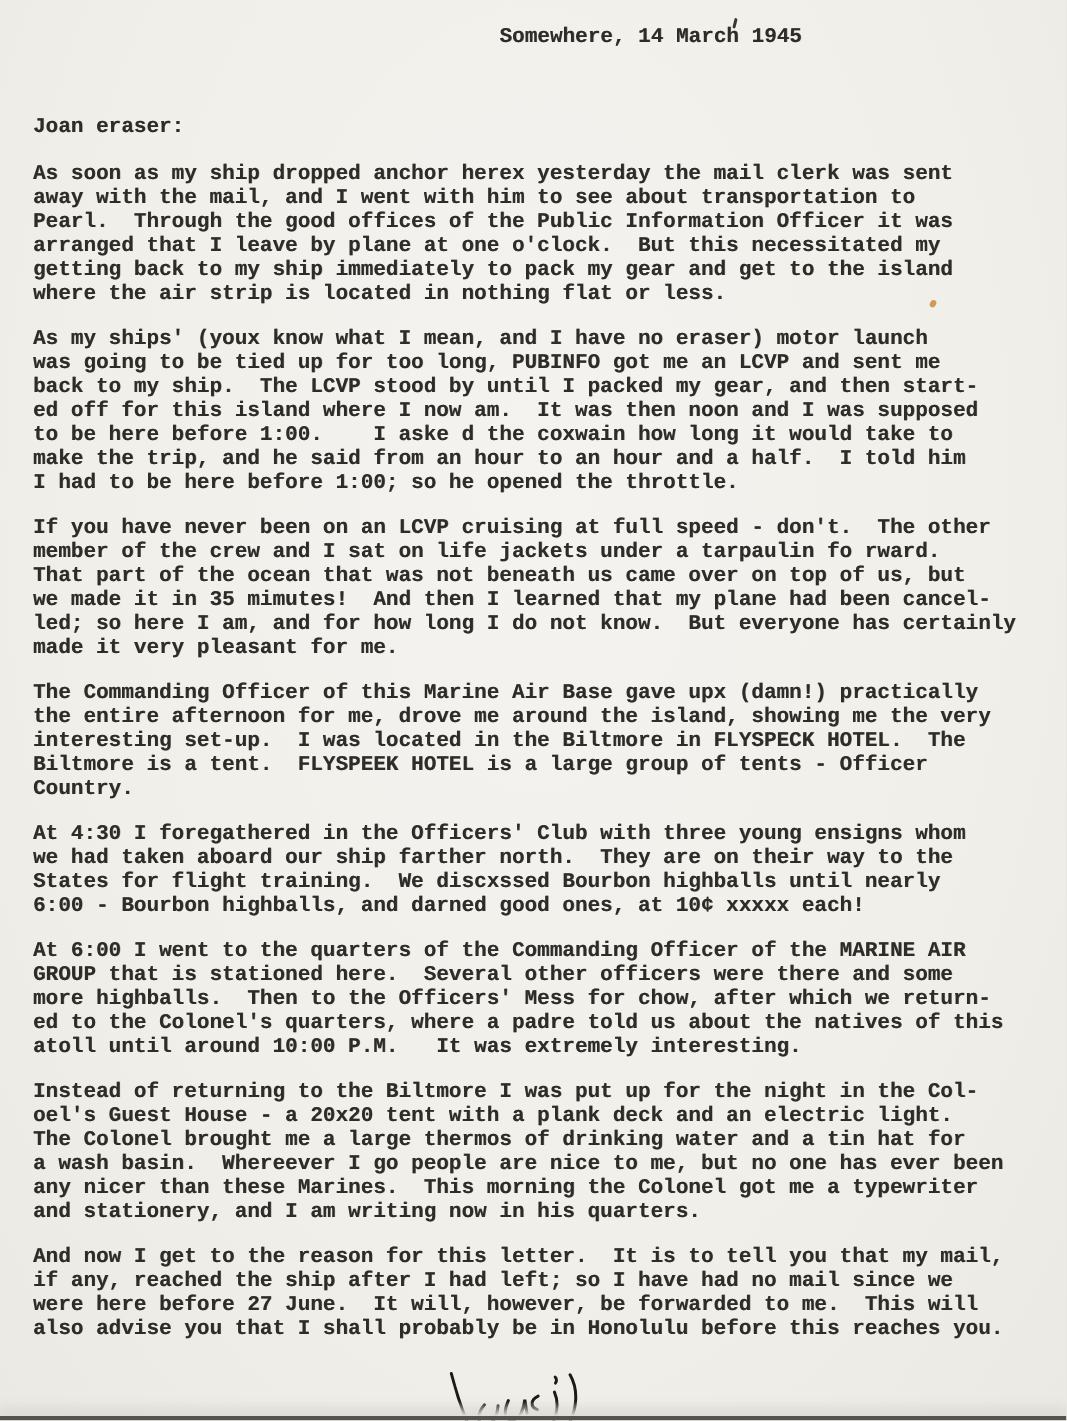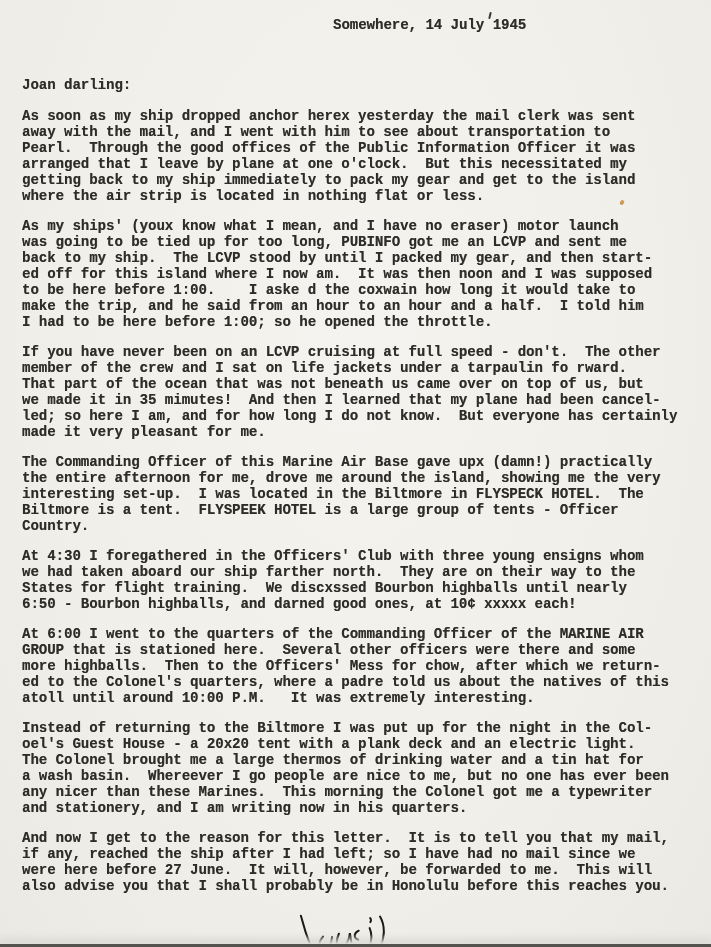--- a/index.html
+++ b/index.html
@@ -79,25 +79,25 @@
     bottom: 3px;
     height: 10px;
     background: linear-gradient(to top, #e3e2dc, rgba(227, 226, 220, 0));
   }
 </style>
 </head>
 <body>
 
 <div class="paper">
 
-  <div class="dateline">Somewhere, 14 July 1945</div>
+  <div class="dateline">Somewhere, 14 March 1945</div>
 
   <span class="stray-tick"></span>
 
-  <div class="salutation">Joan darling:</div>
+  <div class="salutation">Joan eraser:</div>
 
   <div class="para">As soon as my ship dropped anchor herex yesterday the mail clerk was sent
 away with the mail, and I went with him to see about transportation to
 Pearl.  Through the good offices of the Public Information Officer it was
 arranged that I leave by plane at one o'clock.  But this necessitated my
 getting back to my ship immediately to pack my gear and get to the island
 where the air strip is located in nothing flat or less.</div>
   <div class="para">As my ships' (youx know what I mean, and I have no eraser) motor launch
 was going to be tied up for too long, PUBINFO got me an LCVP and sent me
 back to my ship.  The LCVP stood by until I packed my gear, and then start-
@@ -112,21 +112,21 @@
 led; so here I am, and for how long I do not know.  But everyone has certainly
 made it very pleasant for me.</div>
   <div class="para">The Commanding Officer of this Marine Air Base gave upx (damn!) practically
 the entire afternoon for me, drove me around the island, showing me the very
 interesting set-up.  I was located in the Biltmore in FLYSPECK HOTEL.  The
 Biltmore is a tent.  FLYSPEEK HOTEL is a large group of tents - Officer
 Country.</div>
   <div class="para">At 4:30 I foregathered in the Officers' Club with three young ensigns whom
 we had taken aboard our ship farther north.  They are on their way to the
 States for flight training.  We discxssed Bourbon highballs until nearly
-6:50 - Bourbon highballs, and darned good ones, at 10¢ xxxxx each!</div>
+6:00 - Bourbon highballs, and darned good ones, at 10¢ xxxxx each!</div>
   <div class="para">At 6:00 I went to the quarters of the Commanding Officer of the MARINE AIR
 GROUP that is stationed here.  Several other officers were there and some
 more highballs.  Then to the Officers' Mess for chow, after which we return-
 ed to the Colonel's quarters, where a padre told us about the natives of this
 atoll until around 10:00 P.M.   It was extremely interesting.</div>
   <div class="para">Instead of returning to the Biltmore I was put up for the night in the Col-
 oel's Guest House - a 20x20 tent with a plank deck and an electric light.
 The Colonel brought me a large thermos of drinking water and a tin hat for
 a wash basin.  Whereever I go people are nice to me, but no one has ever been
 any nicer than these Marines.  This morning the Colonel got me a typewriter

